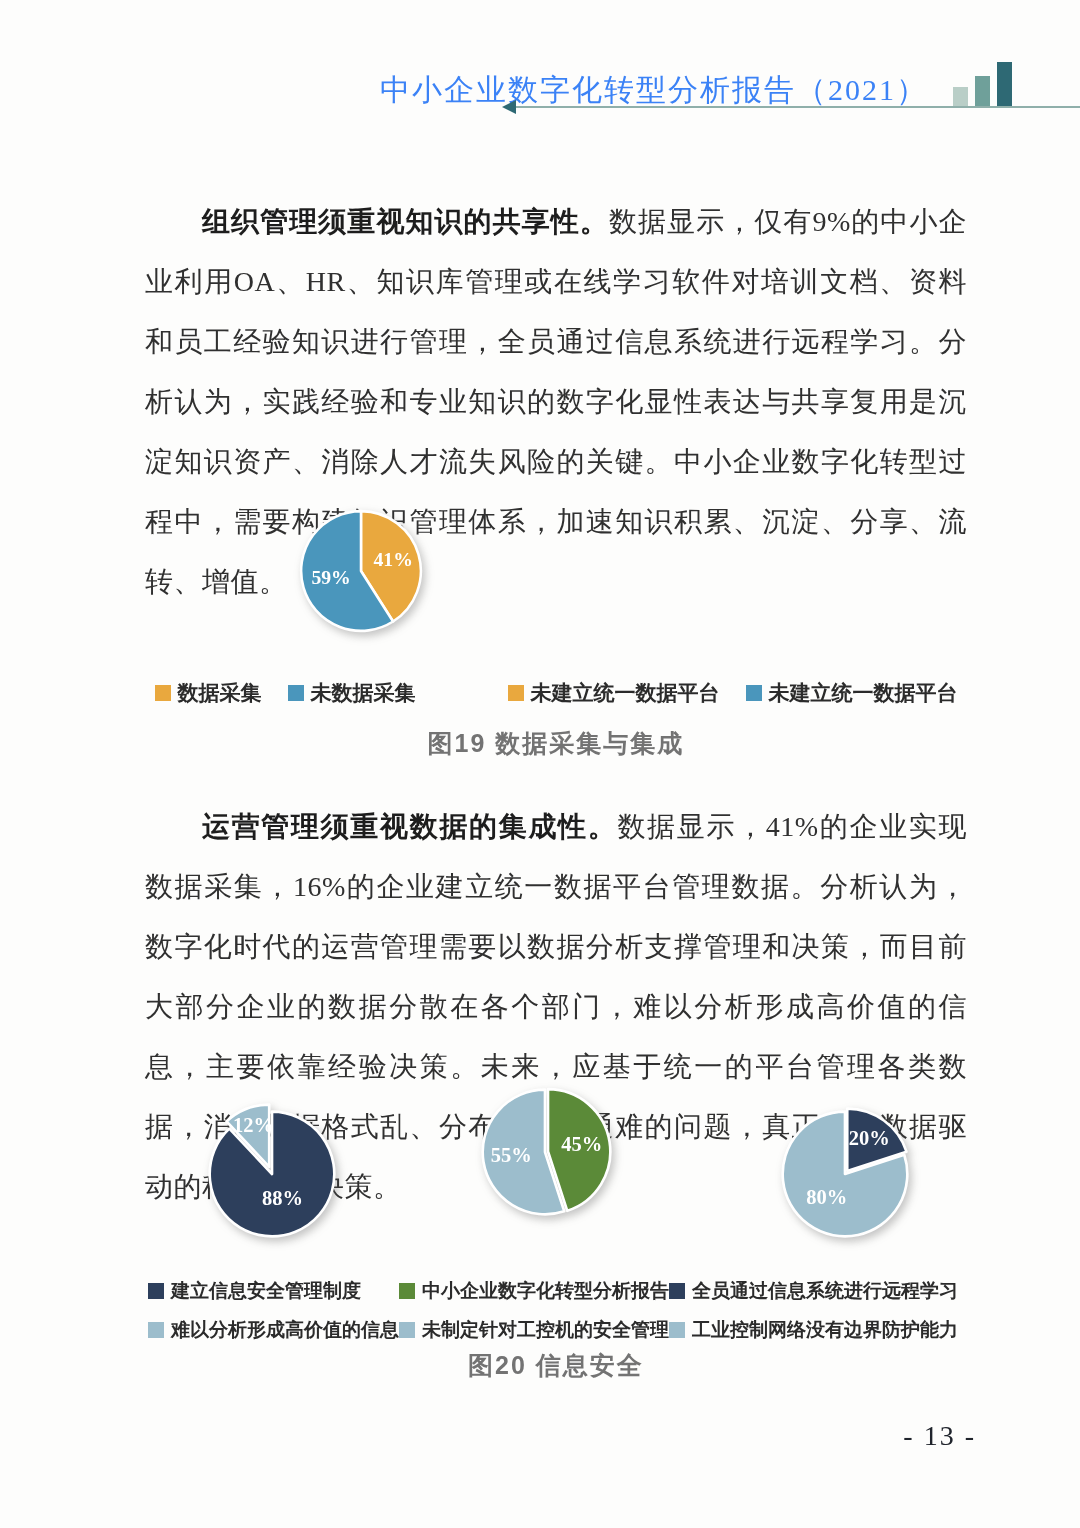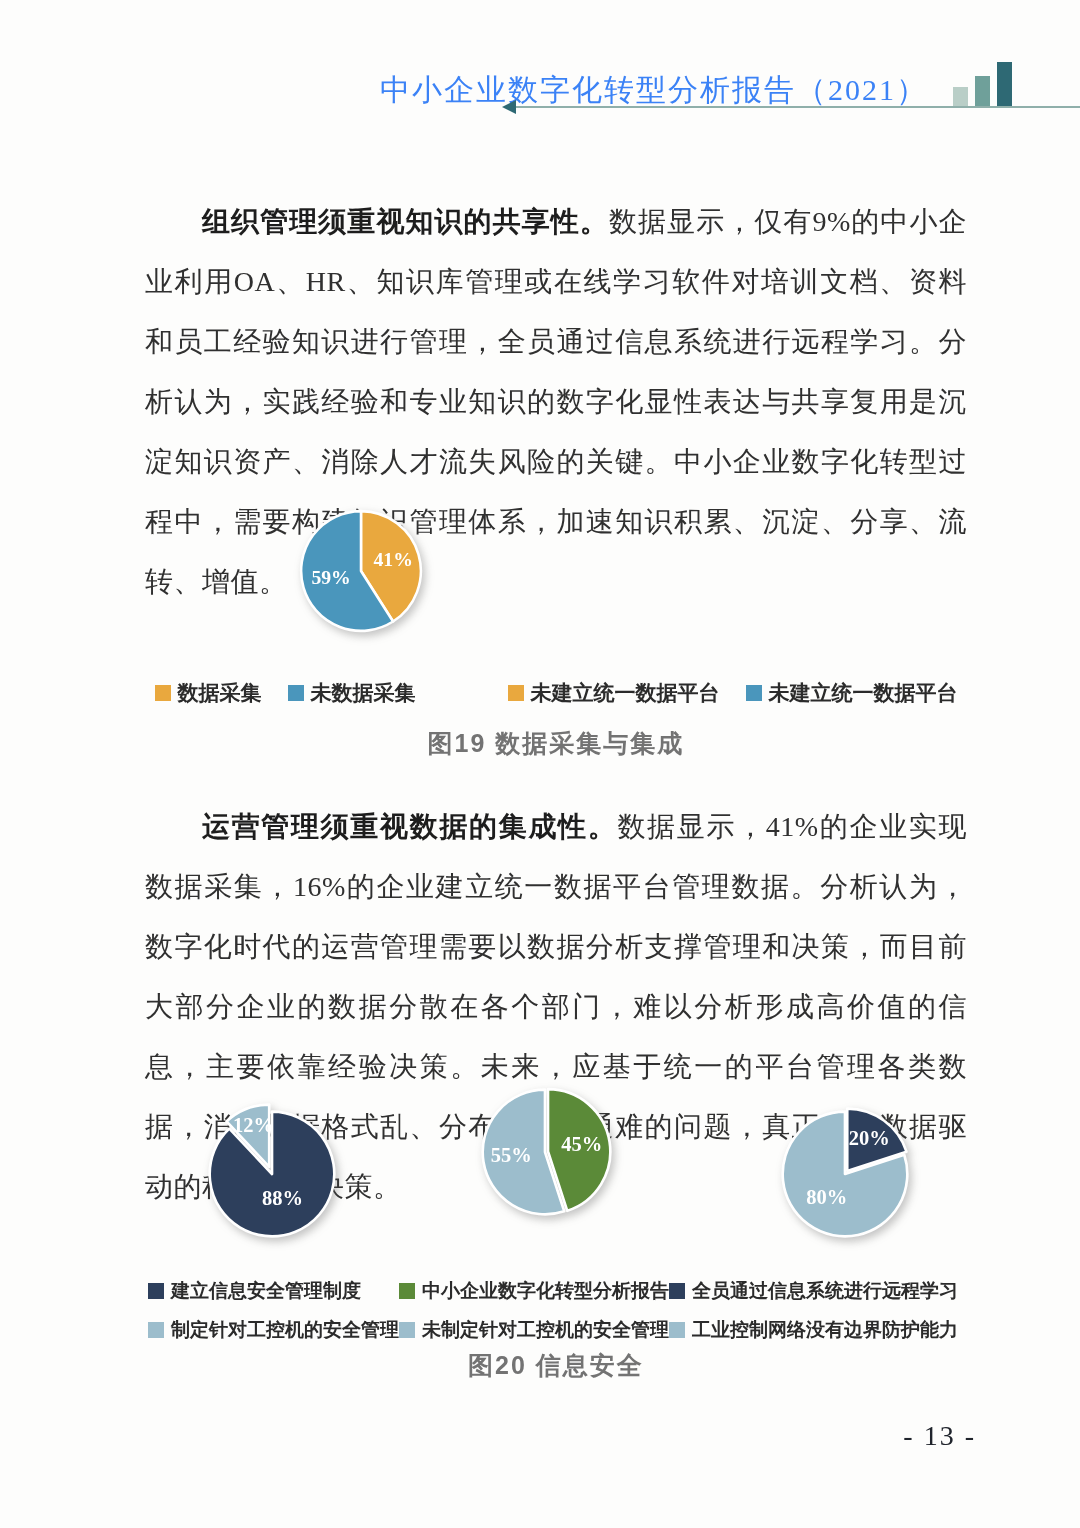--- a/index.html
+++ b/index.html
@@ -150,21 +150,21 @@
     </div>
 
   <div class="legend-grid">
     <div class="legend-col">
         <span class="legend-item">
           <span class="legend-swatch" style="background: rgb(45, 63, 92);"></span>
           <span class="legend-label">建立信息安全管理制度</span>
         </span>
         <span class="legend-item">
           <span class="legend-swatch" style="background: rgb(156, 189, 204);"></span>
-          <span class="legend-label">制定针对工控机的安全管理</span>
+          <span class="legend-label">难以分析形成高价值的信息</span>
         </span>
       </div>
     <div class="legend-col">
         <span class="legend-item">
           <span class="legend-swatch" style="background: rgb(91, 138, 56);"></span>
           <span class="legend-label">中小企业数字化转型分析报告</span>
         </span>
         <span class="legend-item">
           <span class="legend-swatch" style="background: rgb(156, 189, 204);"></span>
           <span class="legend-label">未制定针对工控机的安全管理</span>

